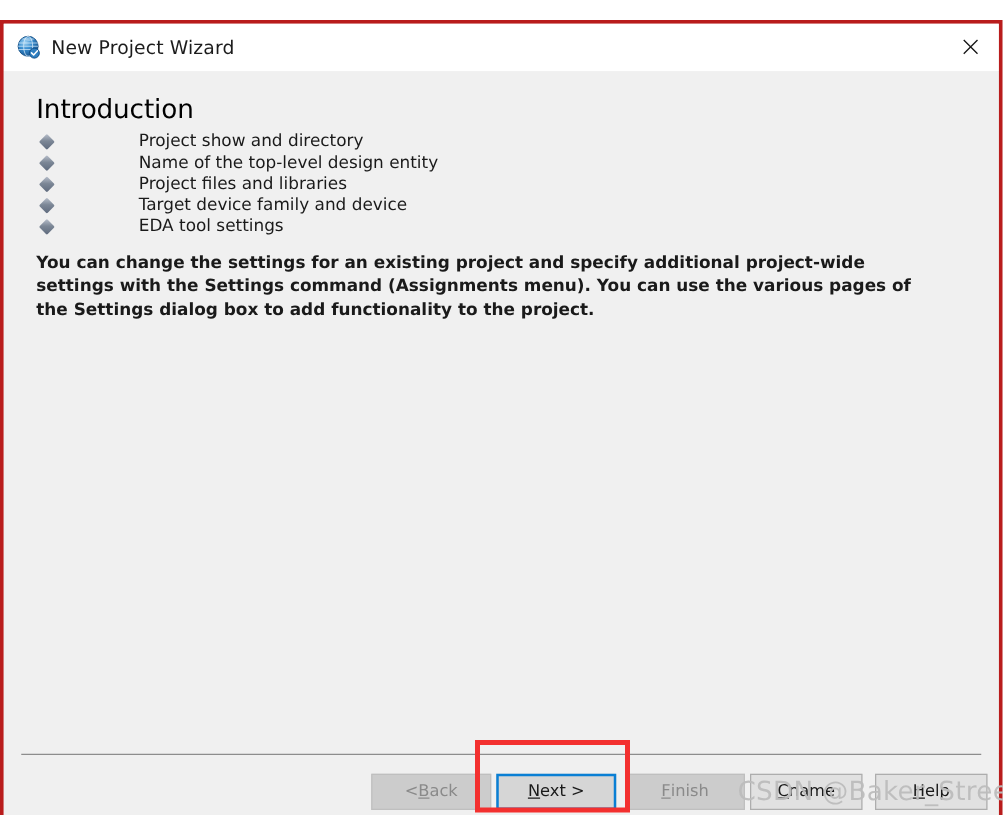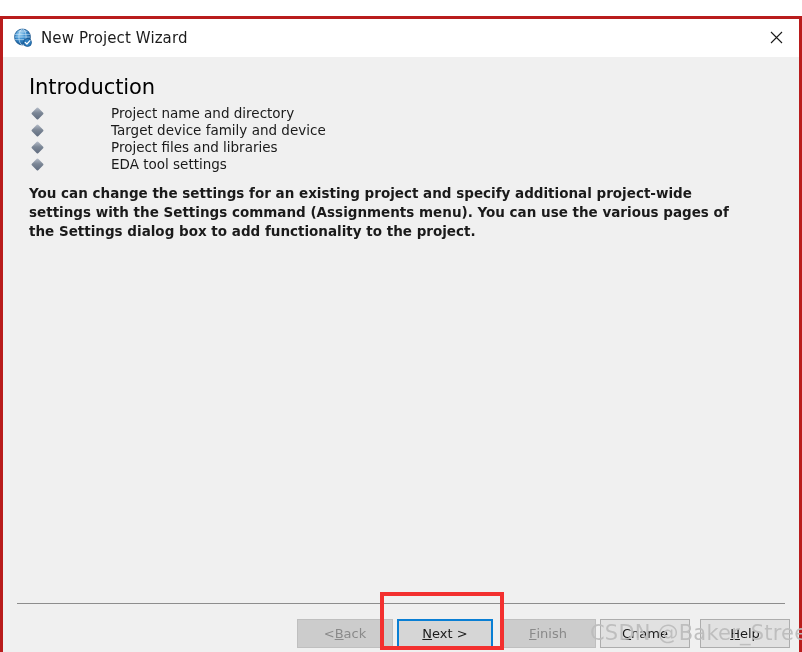--- a/index.html
+++ b/index.html
@@ -268,29 +268,33 @@
   </div>
 
   <div class="content">
 
     <h1 class="page-title">Introduction</h1>
 
 
     <ul class="bullet-list">
       <li>
         <span class="bullet-marker"></span>
-        <span class="bullet-text">Project name and directory</span>
+        <span class="bullet-text">Project show and directory</span>
+      </li>
+      <li>
+        <span class="bullet-marker"></span>
+        <span class="bullet-text">Name of the top-level design entity</span>
+      </li>
+      <li>
+        <span class="bullet-marker"></span>
+        <span class="bullet-text">Project files and libraries</span>
       </li>
       <li>
         <span class="bullet-marker"></span>
         <span class="bullet-text">Target device family and device</span>
-      </li>
-      <li>
-        <span class="bullet-marker"></span>
-        <span class="bullet-text">Project files and libraries</span>
       </li>
       <li>
         <span class="bullet-marker"></span>
         <span class="bullet-text">EDA tool settings</span>
       </li>
     </ul>
 
     <p class="body-para">You can change the settings for an existing project and specify additional project-wide settings with the Settings command (Assignments menu). You can use the various pages of the Settings dialog box to add functionality to the project.</p>
 
     <div class="checkbox-row">

